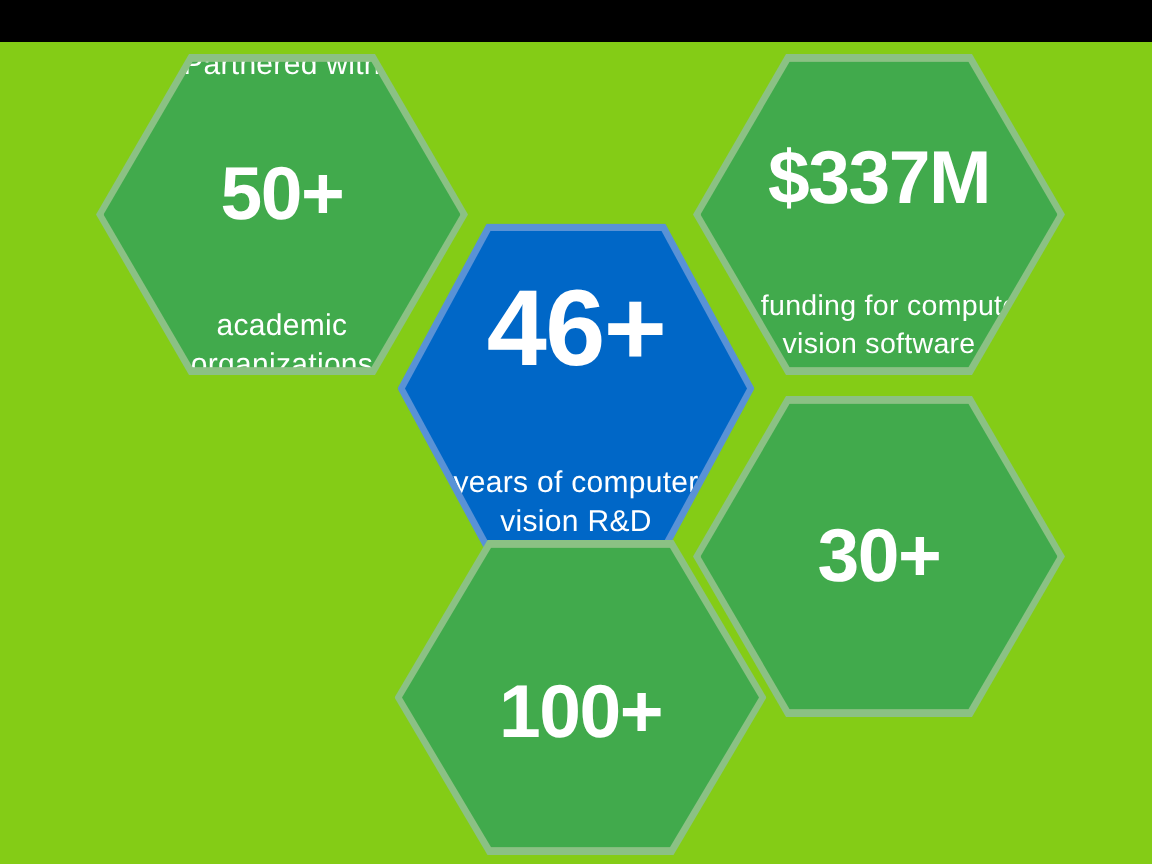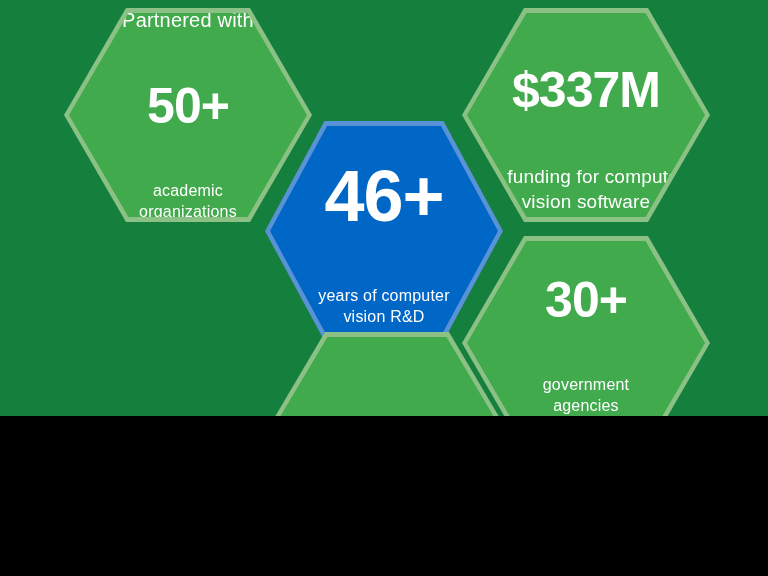--- a/index.html
+++ b/index.html
@@ -3,24 +3,25 @@
 <meta charset="utf-8">
 <style>
   html, body {
     margin: 0;
     padding: 0;
     background: #000000;
   }
   .canvas {
     position: relative;
     width: 768px;
-    height: 416px;
-    background: #15803d;
+    height: 548px;
+    background: #84cc16;
     overflow: hidden;
     font-family: "Liberation Sans", sans-serif;
+    margin-top: 28px;
   }
   .hex {
     position: absolute;
   }
   .hex-outer {
     position: absolute;
     inset: 0;
     clip-path: polygon(25% 0%, 75% 0%, 100% 50%, 75% 100%, 25% 100%, 0% 50%);
     background: var(--border, #8BC184);
   }
@@ -47,21 +48,21 @@
   .label-top:empty { display: none; }
   .value {
     font-size: 50px;
     font-weight: bold;
     letter-spacing: -1px;
     line-height: 1.15;
     margin: 3px 0 4px 0;
     text-align: center;
   }
   .label-bottom {
-    font-size: 16px;
+    font-size: 20px;
     font-weight: 400;
     letter-spacing: 0.2px;
   }
   .hex-funding .label-bottom { font-size: 19px; }
   .hex-center .value { font-size: 72px; margin: 0 0 6px 0; }
 
   
   .hex-academic   { left: 64px;  top: 8px;   width: 248px; height: 214px; }
   .hex-funding    { left: 462px; top: 8px;   width: 248px; height: 214px; }
   .hex-center     { left: 265px; top: 121px; width: 238px; height: 220px; }
@@ -110,22 +111,20 @@
       </div>
     </div>
   </div>
 
 
   <div class="hex hex-gov" style="--fill: #41AA4C; --border: #8BC184;">
     <div class="hex-outer"></div>
     <div class="hex-inner">
       <div class="hex-content">
         <div class="value">30+</div>
-        <div class="label-bottom">government
-agencies</div>
       </div>
     </div>
   </div>
 
   <div class="hex hex-commercial" style="--fill: #41AA4C; --border: #8BC184;">
     <div class="hex-outer"></div>
     <div class="hex-inner">
       <div class="hex-content">
         
         <div class="value">100+</div>

